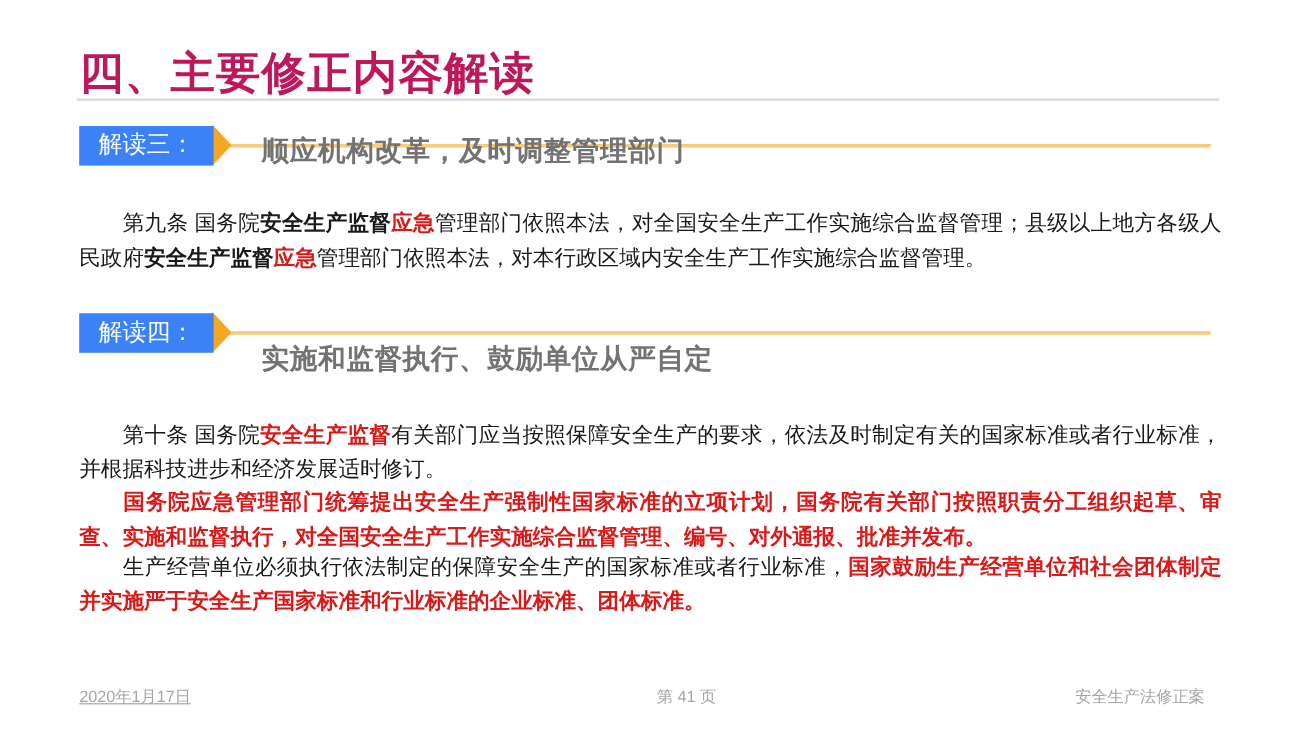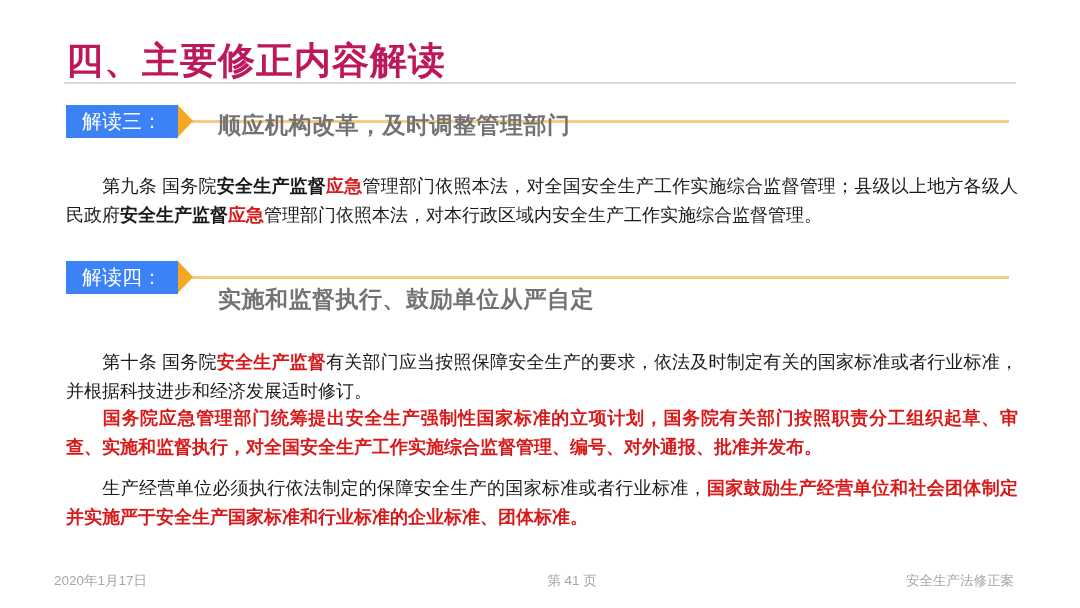--- a/index.html
+++ b/index.html
@@ -100,23 +100,23 @@
   
   .footer {
     position: absolute;
     bottom: 14px;
     left: 0;
     width: 1080px;
     height: 22px;
     font-size: 13.5px;
     color: #a6a6a6;
   }
-  .footer-left { position: absolute; left: 54px; top: 0; }
+  .footer-left { position: absolute; left: 66px; top: 0; text-decoration: underline; }
   .footer-center { position: absolute; left: 0; width: 1080px; text-align: center; top: 0; padding-left: 32px; }
-  .footer-right { position: absolute; right: 66px; top: 0; }
+  .footer-right { position: absolute; right: 76px; top: 0; }
 </style>
 </head>
 <body>
 
 <div class="slide">
 
   <div class="slide-title">四、主要修正内容解读</div>
   <div class="title-rule"></div>
 
   <div class="badge-row" style="left:66px; top:104px;">
@@ -138,21 +138,21 @@
   <div class="badge-heading" style="left:218px; top:284px;">实施和监督执行、鼓励单位从严自定</div>
 
   <div class="para" style="left:66px; top:348px; width:952px;">
     <span class="indent"></span><span>第十条  国务院</span><span class="red-b">安全生产监督</span><span>有关部门应当按照保障安全生产的要求，依法及时制定有关的国家标准或者行业标准，并根据科技进步和经济发展适时修订。</span>
   </div>
 
   <div class="para red-b" style="left:66px; top:404px; width:952px;">
     <span class="indent"></span><span>国务院应急管理部门统筹提出安全生产强制性国家标准的立项计划，国务院有关部门按照职责分工组织起草、审查、实施和监督执行，对全国安全生产工作实施综合监督管理、编号、对外通报、批准并发布。</span>
   </div>
 
-  <div class="para" style="left:66px; top:474px; width:952px;">
+  <div class="para" style="left:66px; top:458px; width:952px;">
     <span class="indent"></span><span>生产经营单位必须执行依法制定的保障安全生产的国家标准或者行业标准，</span><span class="red-b">国家鼓励生产经营单位和社会团体制定并实施严于安全生产国家标准和行业标准的企业标准、团体标准。</span>
   </div>
 
   <div class="footer">
     <span class="footer-left">2020年1月17日</span>
     <span class="footer-center">第 41 页</span>
     <span class="footer-right">安全生产法修正案</span>
   </div>
 
 </div>

